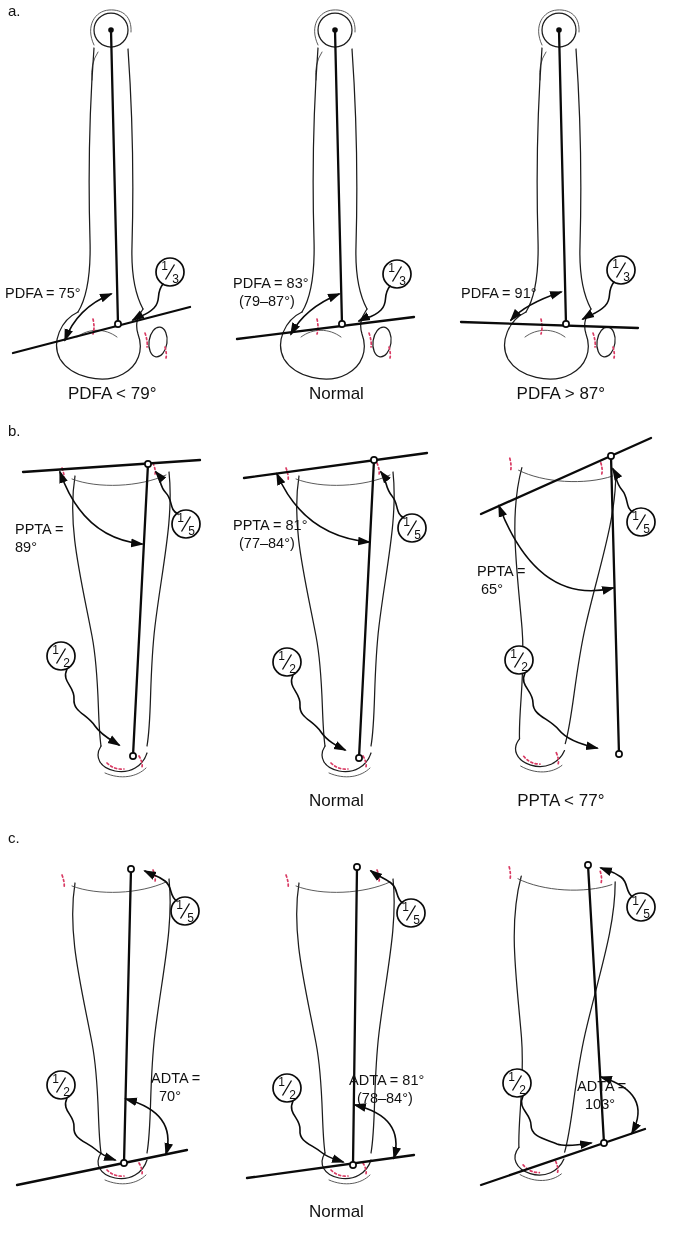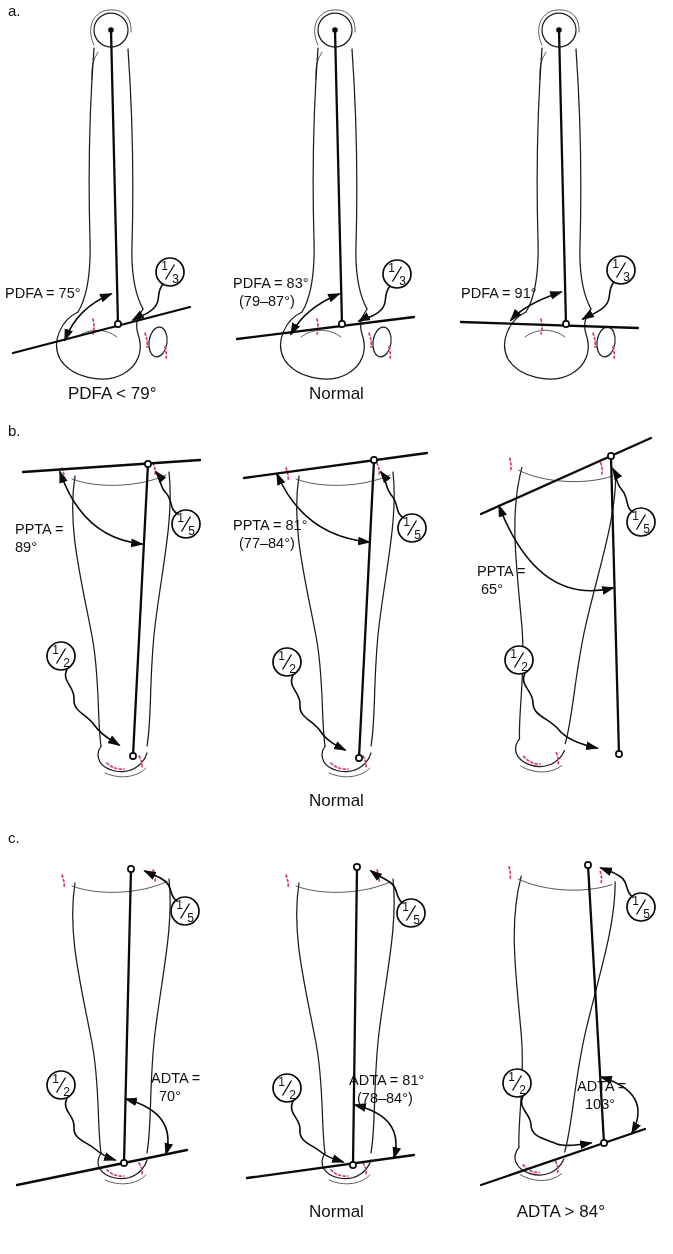--- a/index.html
+++ b/index.html
@@ -118,20 +118,21 @@
           <path class="arc" marker-start="url(#arw)" marker-end="url(#arw)" d="M108,286 Q72,298 58,314"></path>
           <text x="8" y="292">PDFA = 91°</text>
           <text x="14" y="310"></text>
           <g transform="translate(168,264)">
             <use href="#fracBadge"></use>
             <text class="fr" x="-5.5" y="-2">1</text>
             <text class="fr" x="5.5" y="11">3</text>
           </g>
           <path class="squig" marker-end="url(#arw)" d="M161,276 C153,286 160,292 152,300 C144,308 138,308 130,313"></path>
         </svg>
+        <figcaption>PDFA &gt; 87°</figcaption>
       </figure>
 
     </div>
   </section>
 
   <section class="row">
     <div class="row-label">b.</div>
     <div class="panels">
 
       <figure class="panel">
@@ -201,20 +202,21 @@
             <text class="fr" x="5.5" y="11">5</text>
           </g>
           <path class="squig" marker-end="url(#arw)" d="M180,86 C172,82 176,72 169,64 C162,56 164,50 160,43"></path>
           <g transform="translate(66,234)">
             <use href="#fracBadge"></use>
             <text class="fr" x="-5.5" y="-2">1</text>
             <text class="fr" x="5.5" y="11">2</text>
           </g>
           <path class="squig" marker-end="url(#arw)" d="M72,247 C66,260 80,264 80,277 C80,290 96,292 106,304 C114,314 130,319 144,322"></path>
         </svg>
+        <figcaption>PPTA &lt; 77°</figcaption>
       </figure>
 
     </div>
   </section>
 
   <section class="row">
     <div class="row-label">c.</div>
     <div class="panels">
 
       <figure class="panel">
@@ -284,19 +286,18 @@
             <text class="fr" x="5.5" y="11">5</text>
           </g>
           <path class="squig" marker-end="url(#arw)" d="M180,64 C172,60 176,50 168,44 C160,38 156,38 148,35"></path>
           <g transform="translate(64,250)">
             <use href="#fracBadge"></use>
             <text class="fr" x="-5.5" y="-2">1</text>
             <text class="fr" x="5.5" y="11">2</text>
           </g>
           <path class="squig" marker-end="url(#arw)" d="M70,263 C64,276 78,280 78,292 C78,304 92,306 104,311 C112,314 126,312 138,310"></path>
         </svg>
-        <figcaption>ADTA &gt; 84°</figcaption>
       </figure>
 
     </div>
   </section>
 
 </div>
 
 </body></html>

